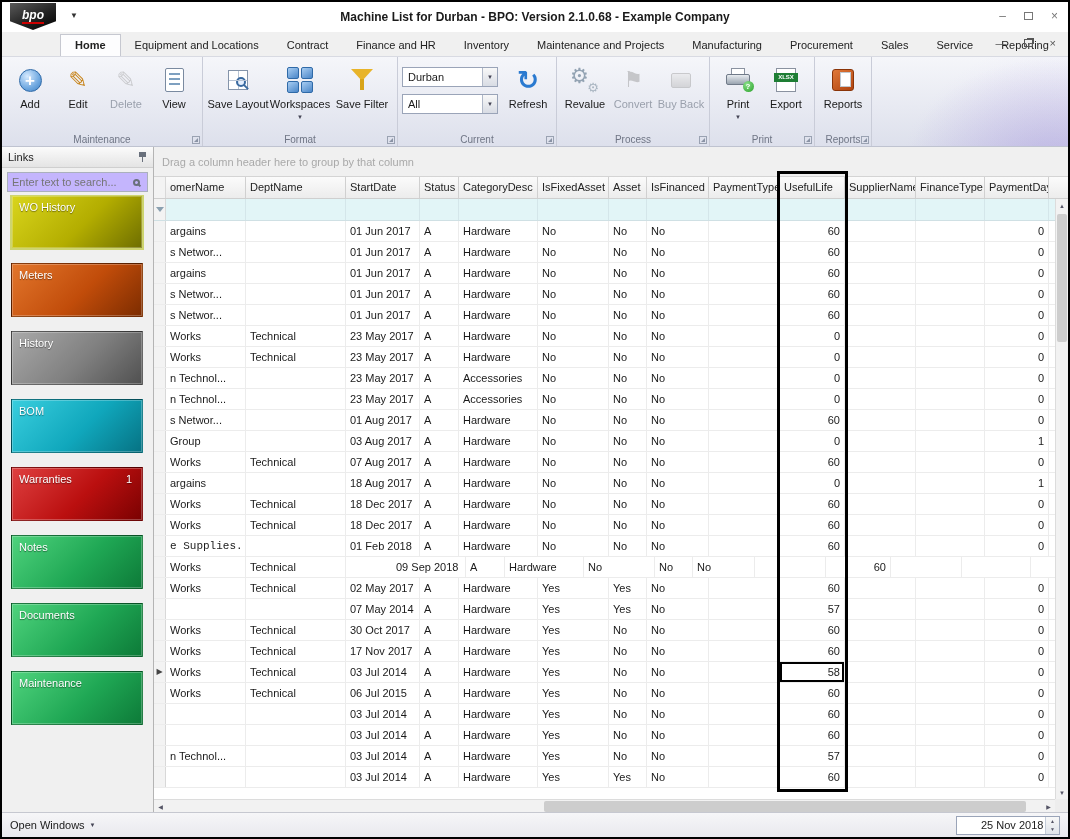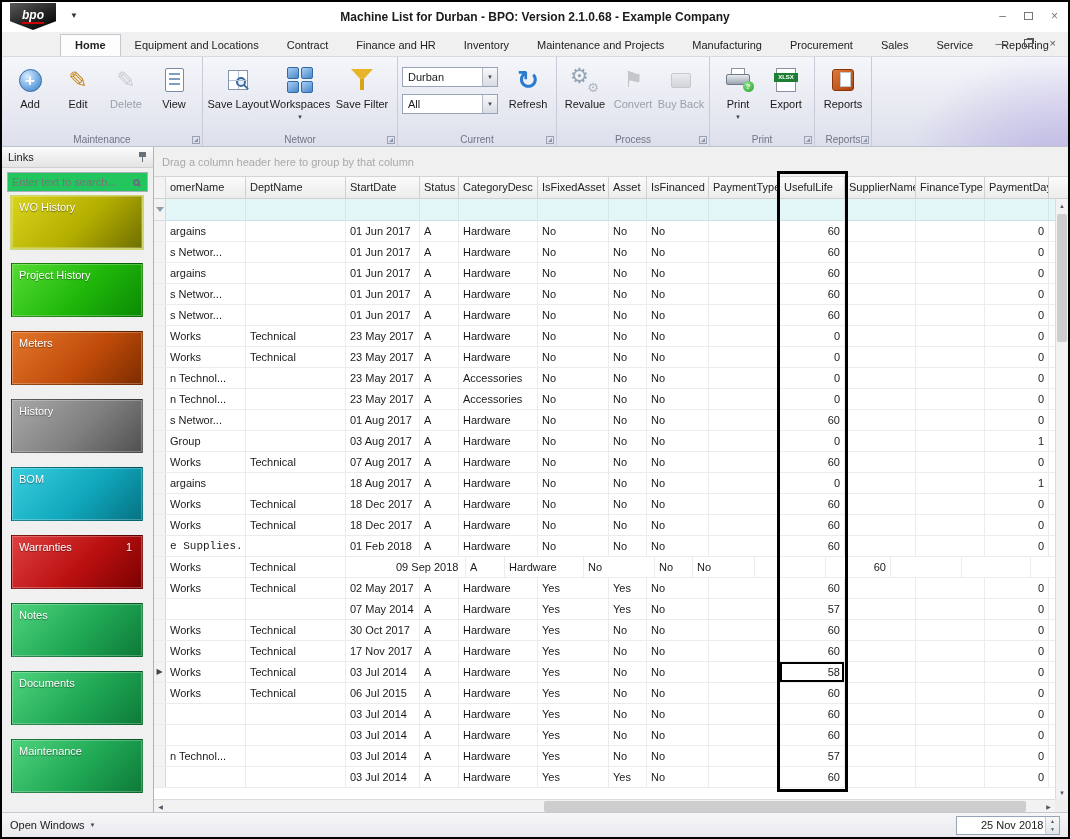--- a/index.html
+++ b/index.html
@@ -85,21 +85,21 @@
 #main { flex:1; display:flex; overflow:hidden; }
 
 
 #sidebar { flex:0 0 152px; background:#f0f0f0; border-right:1px solid #b4b4b4; display:flex; flex-direction:column; overflow:hidden; }
 .links-head { flex:0 0 21px; background:linear-gradient(#fbfbfb,#e4e4e4); border-bottom:1px solid #cfcfcf; display:flex; align-items:center; padding:0 6px; }
 .links-head .ttl { flex:1; }
 .pin { width:9px; height:12px; position:relative; }
 .pin::before { content:""; position:absolute; left:1px; top:1px; width:7px; height:5px; background:#69707c; }
 .pin::after { content:""; position:absolute; left:4px; top:6px; width:1px; height:5px; background:#69707c; }
 .search-row { padding:4px 5px 3px; }
-.search-box { height:20px; background:#22c55e; border:1px solid #aab0bc; display:flex; align-items:center; padding:0 4px; }
+.search-box { height:20px; background:#c4b5fd; border:1px solid #aab0bc; display:flex; align-items:center; padding:0 4px; }
 .search-box input { border:none; outline:none; flex:1; font-size:11px; color:#555; font-family:inherit; background:transparent; min-width:0; }
 .mag { flex:0 0 auto; width:7px; height:7px; border:2px solid #69707c; border-radius:50%; position:relative; margin-left:3px; margin-right:3px; }
 .mag::after { content:""; position:absolute; width:2px; height:4px; background:#69707c; right:-2px; bottom:-3px; transform:rotate(-45deg); }
 .func-title { font-size:12px; font-weight:bold; padding:7px 0 12px 8px; color:#111; }
 #func-buttons { display:flex; flex-direction:column; gap:14px; padding-left:9px; overflow:hidden; }
 .func-btn { flex:0 0 54px; width:132px; position:relative; border:1px solid rgba(0,0,0,.35); box-shadow:inset 0 0 0 1px rgba(255,255,255,.25); color:#fff; }
 .func-btn .fb-label { position:absolute; left:7px; top:5px; text-shadow:0 1px 1px rgba(0,0,0,.45); }
 .func-btn .fb-badge { position:absolute; right:10px; top:5px; text-shadow:0 1px 1px rgba(0,0,0,.45); }
 .func-btn.sel { outline:2px solid #cdd470; outline-offset:-1px; }
 
@@ -236,21 +236,21 @@
           </span>
         <span class="cap">Workspaces</span>
         <span class="drop">▼</span>
       </div>
       <div class="rbtn wide">
         <span class="icon32">
             <span class="ic-funnel"></span>
           </span>
         <span class="cap">Save Filter</span>
       </div>
-      <div class="rgroup-label">Networ</div>
+      <div class="rgroup-label">Format</div>
       <span class="grp-exp"></span>
     </div>
 
     <div class="rgroup">
       <div class="cur-col">
         <div class="combo">
           <span class="val">Durban</span>
           <span class="cbtn">▼</span>
         </div>
         <div class="combo">
@@ -338,23 +338,20 @@
       </div>
       <div class="search-row">
         <div class="search-box">
           <input placeholder="Enter text to search..." style="">
           <span class="mag"></span>
         </div>
       </div>
       <div id="func-buttons">
           <div class="func-btn sel" style="background: linear-gradient(135deg, rgb(217, 213, 28) 0%, rgb(179, 173, 0) 55%, rgb(110, 110, 0) 100%);">
             <span class="fb-label">WO History</span>
-          </div>
-          <div class="func-btn" style="background: linear-gradient(135deg, rgb(85, 221, 51) 0%, rgb(31, 182, 10) 55%, rgb(11, 138, 4) 100%);">
-            <span class="fb-label">Project History</span>
           </div>
           <div class="func-btn" style="background: linear-gradient(135deg, rgb(226, 118, 44) 0%, rgb(193, 76, 10) 55%, rgb(124, 44, 0) 100%);">
             <span class="fb-label">Meters</span>
           </div>
           <div class="func-btn" style="background: linear-gradient(135deg, rgb(169, 169, 169) 0%, rgb(127, 127, 127) 55%, rgb(80, 80, 80) 100%);">
             <span class="fb-label">History</span>
           </div>
           <div class="func-btn" style="background: linear-gradient(135deg, rgb(57, 206, 222) 0%, rgb(16, 167, 188) 55%, rgb(6, 114, 131) 100%);">
             <span class="fb-label">BOM</span>
           </div>

